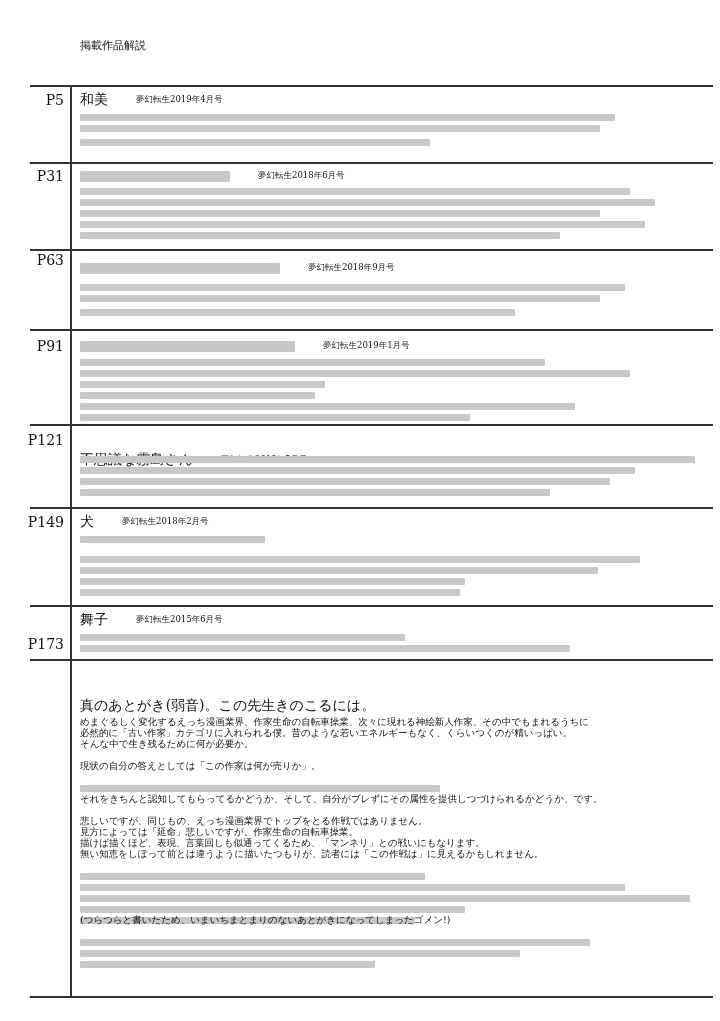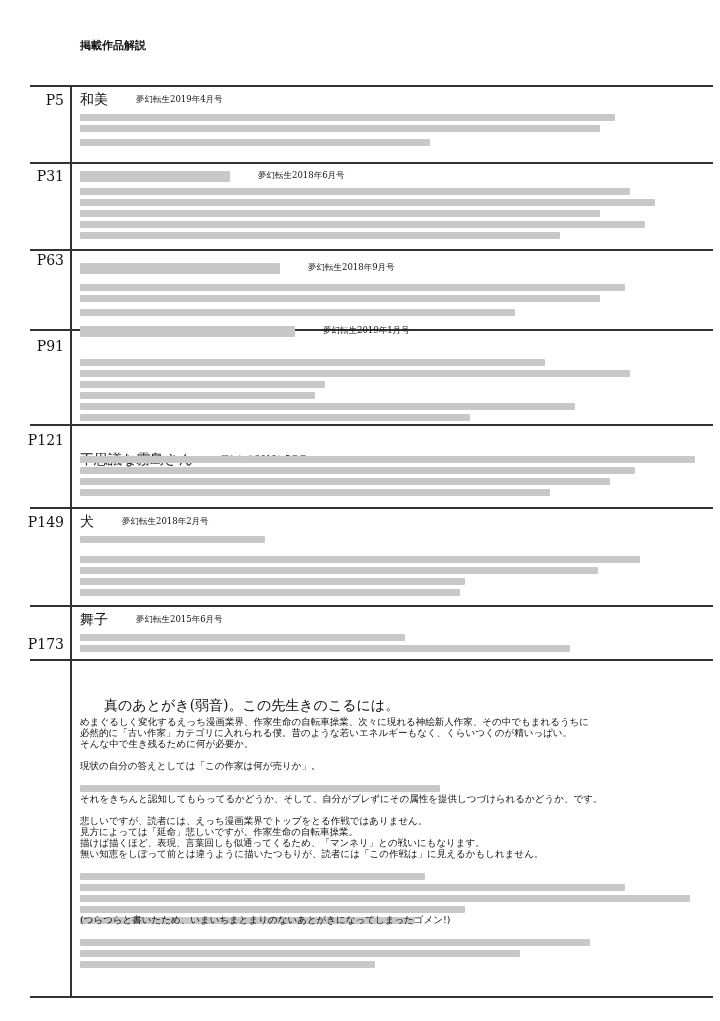--- a/index.html
+++ b/index.html
@@ -2,30 +2,30 @@
 <html><head>
 <meta charset="utf-8">
 <style>
   html, body { margin: 0; padding: 0; background: #ffffff; }
   #page {
     position: relative; width: 720px; height: 1021px; background: #ffffff;
     overflow: hidden; color: #111111;
     font-family: "DejaVu Sans", "Liberation Sans", sans-serif;
   }
   .abs { position: absolute; white-space: nowrap; }
-  .heading { left: 80px; top: 38px; font-size: 11px; font-weight: bold; }
+  .heading { left: 80px; top: 38px; font-size: 11px; font-weight: normal; }
   .hline { position: absolute; left: 30px; width: 683px; height: 2px; background: #333333; }
   .vline { position: absolute; left: 70px; width: 2px; top: 86px; height: 912px; background: #333333; }
   .pnum { position: absolute; right: 656px; font-family: "DejaVu Serif", "Liberation Serif", serif; font-size: 14px; text-align: right; }
   .title { position: absolute; left: 80px; font-family: "DejaVu Serif", "Liberation Serif", serif; font-size: 14px; }
   .source { font-family: "DejaVu Serif", "Liberation Serif", serif; font-size: 8.5px; margin-left: 28px; vertical-align: middle; }
   .redact { position: absolute; height: 7px; background: #c8c8c8; border-radius: 1px; }
   .redact.title-bar { height: 11px; }
   .body-line { position: absolute; left: 80px; font-size: 9.5px; line-height: 11px; }
-  .aw-title { position: absolute; left: 80px; top: 697px; font-family: "DejaVu Serif", "Liberation Serif", serif; font-size: 14px; margin-left: 24px; }
+  .aw-title { position: absolute; left: 80px; top: 697px; font-family: "DejaVu Serif", "Liberation Serif", serif; font-size: 14px; }
 </style>
 </head>
 <body>
 
 <div id="page">
 
   <div class="abs heading">掲載作品解説</div>
 
   <div class="hline" style="top:85px"></div>
   <div class="hline" style="top:162px"></div>
@@ -65,21 +65,21 @@
     <div class="title" style="top:259px">
       <span class="redact title-bar" style="position:relative;display:inline-block;width:200px;vertical-align:middle"></span><span class="source">夢幻転生2018年9月号</span>
     </div>
     <div class="redact" style="left:80px;top:284px;width:545px"></div>
     <div class="redact" style="left:80px;top:295px;width:520px"></div>
     <div class="redact" style="left:80px;top:309px;width:435px"></div>
   </div>
 
   <div>
     <div class="pnum" style="top:338px">P91</div>
-    <div class="title" style="top:322px">
+    <div class="title" style="top:337px">
       <span class="redact title-bar" style="position:relative;display:inline-block;width:215px;vertical-align:middle"></span><span class="source">夢幻転生2019年1月号</span>
     </div>
     <div class="redact" style="left:80px;top:359px;width:465px"></div>
     <div class="redact" style="left:80px;top:370px;width:550px"></div>
     <div class="redact" style="left:80px;top:381px;width:245px"></div>
     <div class="redact" style="left:80px;top:392px;width:235px"></div>
     <div class="redact" style="left:80px;top:403px;width:495px"></div>
     <div class="redact" style="left:80px;top:414px;width:390px"></div>
   </div>
 
@@ -120,21 +120,21 @@
 
     <div class="body-line" style="top:716px">めまぐるしく変化するえっち漫画業界、作家生命の自転車操業、次々に現れる神絵新人作家、その中でもまれるうちに</div>
     <div class="body-line" style="top:727px">必然的に「古い作家」カテゴリに入れられる僕。昔のような若いエネルギーもなく、くらいつくのが精いっぱい。</div>
     <div class="body-line" style="top:738px">そんな中で生き残るために何が必要か。</div>
 
     <div class="body-line" style="top:760px">現状の自分の答えとしては「この作家は何が売りか」。</div>
 
     <div class="redact" style="left:80px;top:785px;width:360px"></div>
     <div class="body-line" style="top:793px">それをきちんと認知してもらってるかどうか、そして、自分がブレずにその属性を提供しつづけられるかどうか、です。</div>
 
-    <div class="body-line" style="top:815px">悲しいですが、読者には、えっち漫画業界でトップをとる作戦ではありません。</div>
+    <div class="body-line" style="top:815px">悲しいですが、同じもの、えっち漫画業界でトップをとる作戦ではありません。</div>
     <div class="body-line" style="top:826px">見方によっては「延命」悲しいですが。作家生命の自転車操業。</div>
     <div class="body-line" style="top:837px">描けば描くほど、表現、言葉回しも似通ってくるため、「マンネリ」との戦いにもなります。</div>
     <div class="body-line" style="top:848px">無い知恵をしぼって前とは違うように描いたつもりが、読者には「この作戦は」に見えるかもしれません。</div>
 
     <div class="redact" style="left:80px;top:873px;width:345px"></div>
     <div class="redact" style="left:80px;top:884px;width:545px"></div>
     <div class="redact" style="left:80px;top:895px;width:610px"></div>
     <div class="redact" style="left:80px;top:906px;width:385px"></div>
     <div class="redact" style="left:80px;top:917px;width:335px"></div>
 

